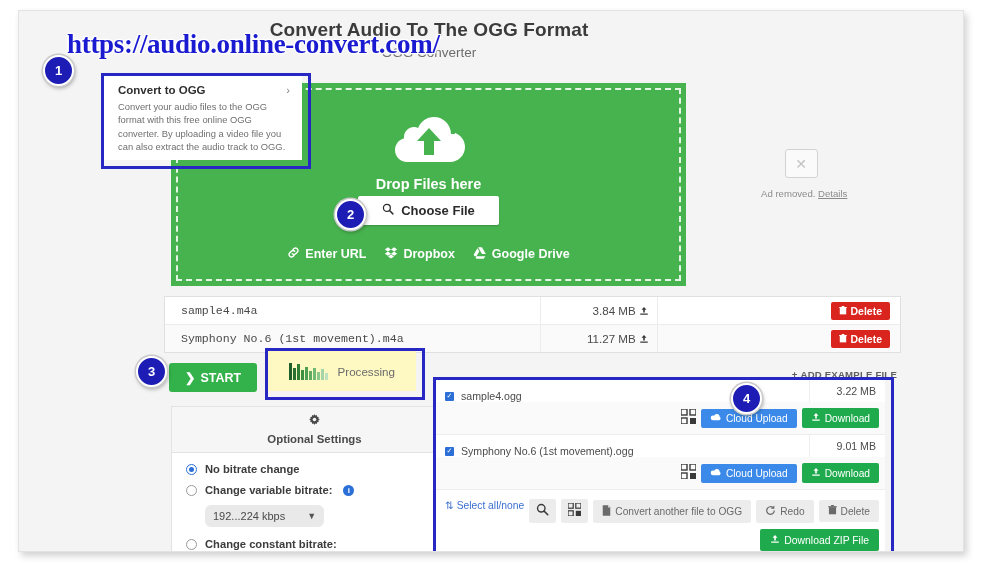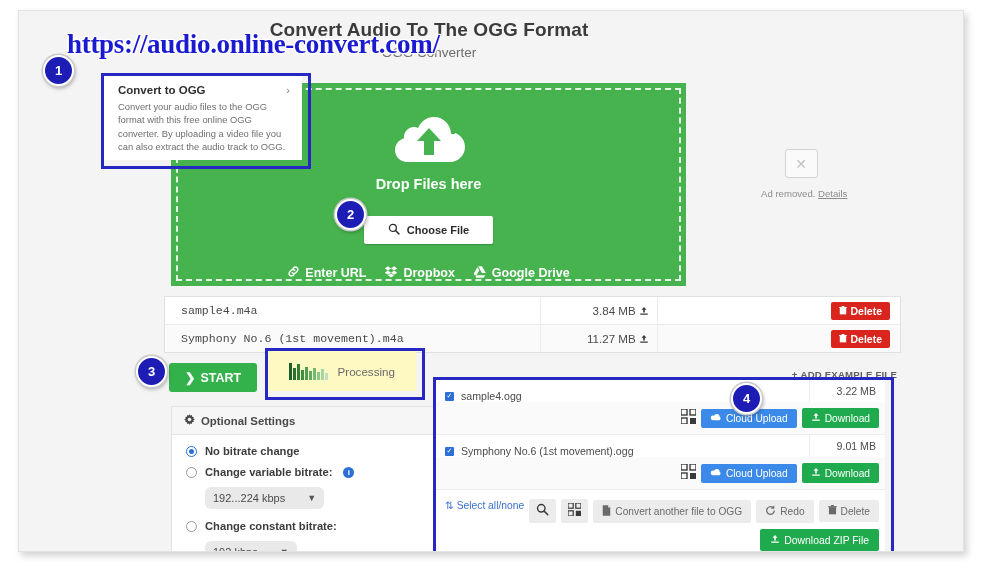--- a/index.html
+++ b/index.html
@@ -85,22 +85,22 @@
     z-index:10;
   }
   .dz-inner{
     position:absolute;left:5px;top:5px;right:5px;bottom:5px;
     border:2px dashed rgba(255,255,255,.85);
     display:flex;flex-direction:column;align-items:center;
   }
   .cloud{margin-top:22px;}
   .dz-txt{color:#fff;font-size:14.5px;font-weight:700;margin-top:6px;}
   .choose{
-    margin-top:24px;background:#fff;border:none;border-radius:2px;
-    padding:7px 24px;font-size:11px;font-weight:700;color:#2b2b2b;
+    margin-top:4px;background:#fff;border:none;border-radius:2px;
+    padding:7px 24px;font-size:13px;font-weight:700;color:#2b2b2b;
     display:flex;align-items:center;gap:7px;cursor:pointer;
     font-family:"Liberation Sans", sans-serif;
     box-shadow:0 1px 2px rgba(0,0,0,.2);
   }
   .dz-links{
     margin-top:21px;display:flex;gap:18px;align-items:center;
   }
   .dz-links a{
     color:#fff;font-size:12.5px;font-weight:700;text-decoration:none;
     display:flex;align-items:center;gap:5px;
@@ -159,21 +159,21 @@
   }
 
   
   .opt{
     position:absolute;left:152px;top:395px;width:285px;
     background:#fff;border:1px solid #e3e3e3;
   }
   .opt-hd{
     background:#f6f6f6;border-bottom:1px solid #e3e3e3;
     padding:7px 12px;font-size:11.4px;font-weight:700;color:#4a4a4a;
-    display:flex;align-items:center;gap:6px;
+    display:flex;align-items:center;gap:6px;flex-direction:column;
   }
   .opt-bd{padding:10px 0 14px 14px;}
   .opt-row{display:flex;align-items:center;gap:8px;margin-bottom:9px;}
   .rad{
     width:11px;height:11px;border-radius:50%;border:1px solid #9a9a9a;
     background:#fff;box-sizing:border-box;flex:0 0 auto;position:relative;
   }
   .rad.on{border:1px solid #2c6fd6;}
   .rad.on:after{
     content:'';position:absolute;left:2px;top:2px;width:5px;height:5px;

